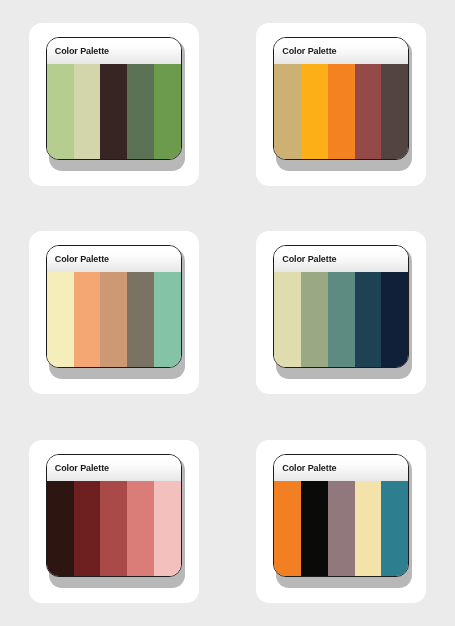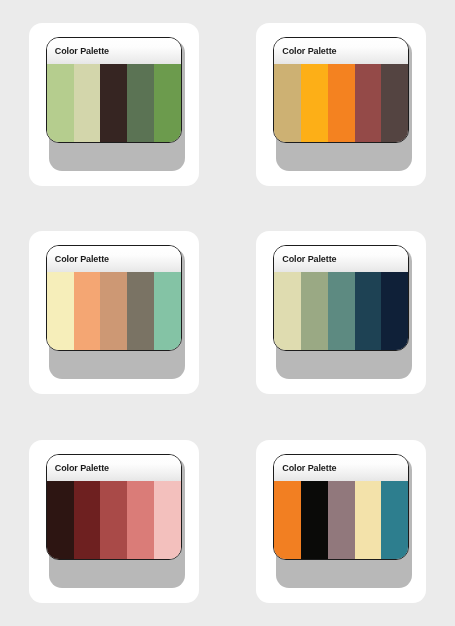--- a/index.html
+++ b/index.html
@@ -54,21 +54,21 @@
     background: #b8b8b8;
     border-radius: 13px;
   }
 
   
   .palette-panel {
     position: absolute;
     left: 17px;
     top: 14px;
     width: 136px;
-    height: 106px;
+    height: 123px;
     border: 1.3px solid #1c1c1c;
     border-radius: 13px;
     overflow: hidden;
     background: #ffffff;
     display: flex;
     flex-direction: column;
   }
 
   
   .panel-header {

